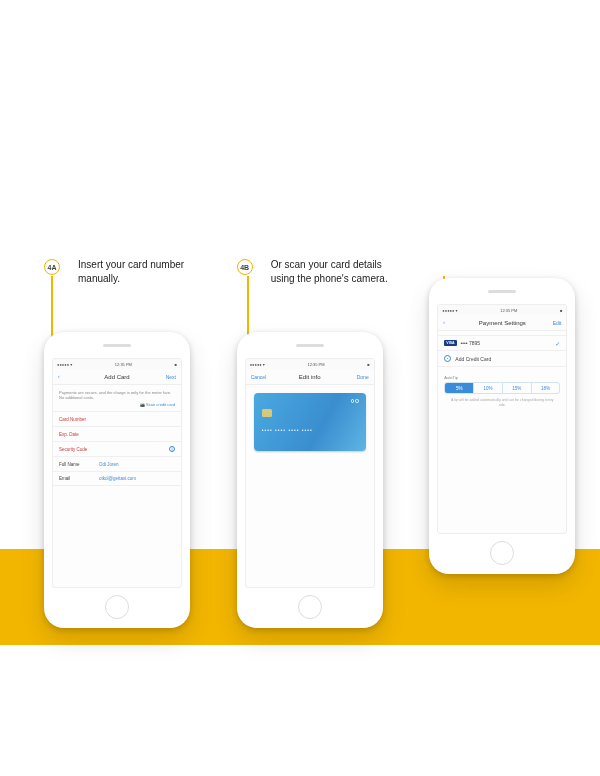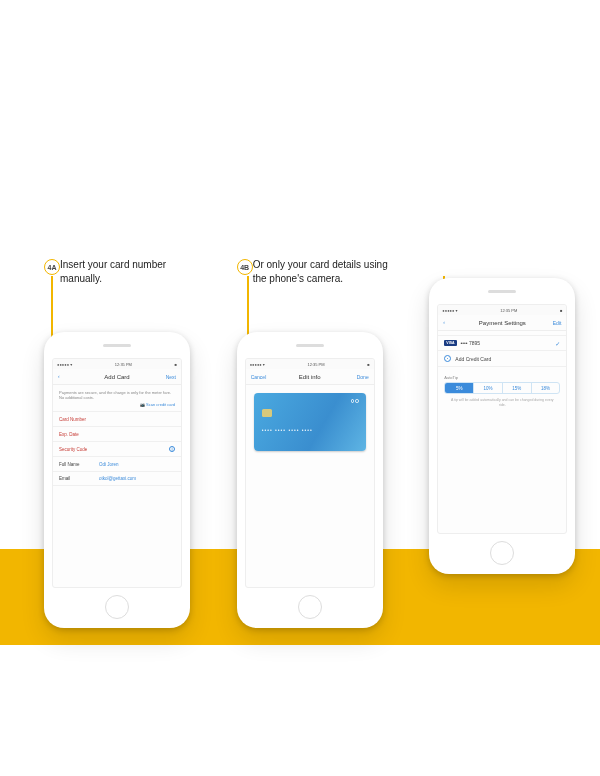--- a/index.html
+++ b/index.html
@@ -26,21 +26,21 @@
     left: 44px;
     right: 18px;
     display: flex;
     gap: 40px;
     z-index: 2;
   }
   .col { width: 156px; }
   .label-row {
     display: flex;
     align-items: flex-start;
-    gap: 0;
+    gap: 18px;
     min-height: 54px;
   }
   .step-badge {
     flex: 0 0 auto;
     width: 16px;
     height: 16px;
     border: 1.2px solid #f2b600;
     border-radius: 50%;
     display: flex;
     align-items: center;
@@ -359,21 +359,21 @@
               <div class="f-val entered">otkol@gettaxi.com</div>
             </div>
           </div>
       </div>
     </div>
   </div>
 
   <div class="col">
     <div class="label-row">
       <div class="step-badge">4B</div>
-      <div class="step-text">Or only your card details using the phone's camera.</div>
+      <div class="step-text">Or scan your card details using the phone's camera.</div>
     </div>
     <div class="phone">
       <div class="screen">
         <div class="status">
           <span>●●●●● ▾</span>
           <span>12:35 PM</span>
           <span>■</span>
         </div>
         <div class="nav">
           <span class="left">Cancel</span>

